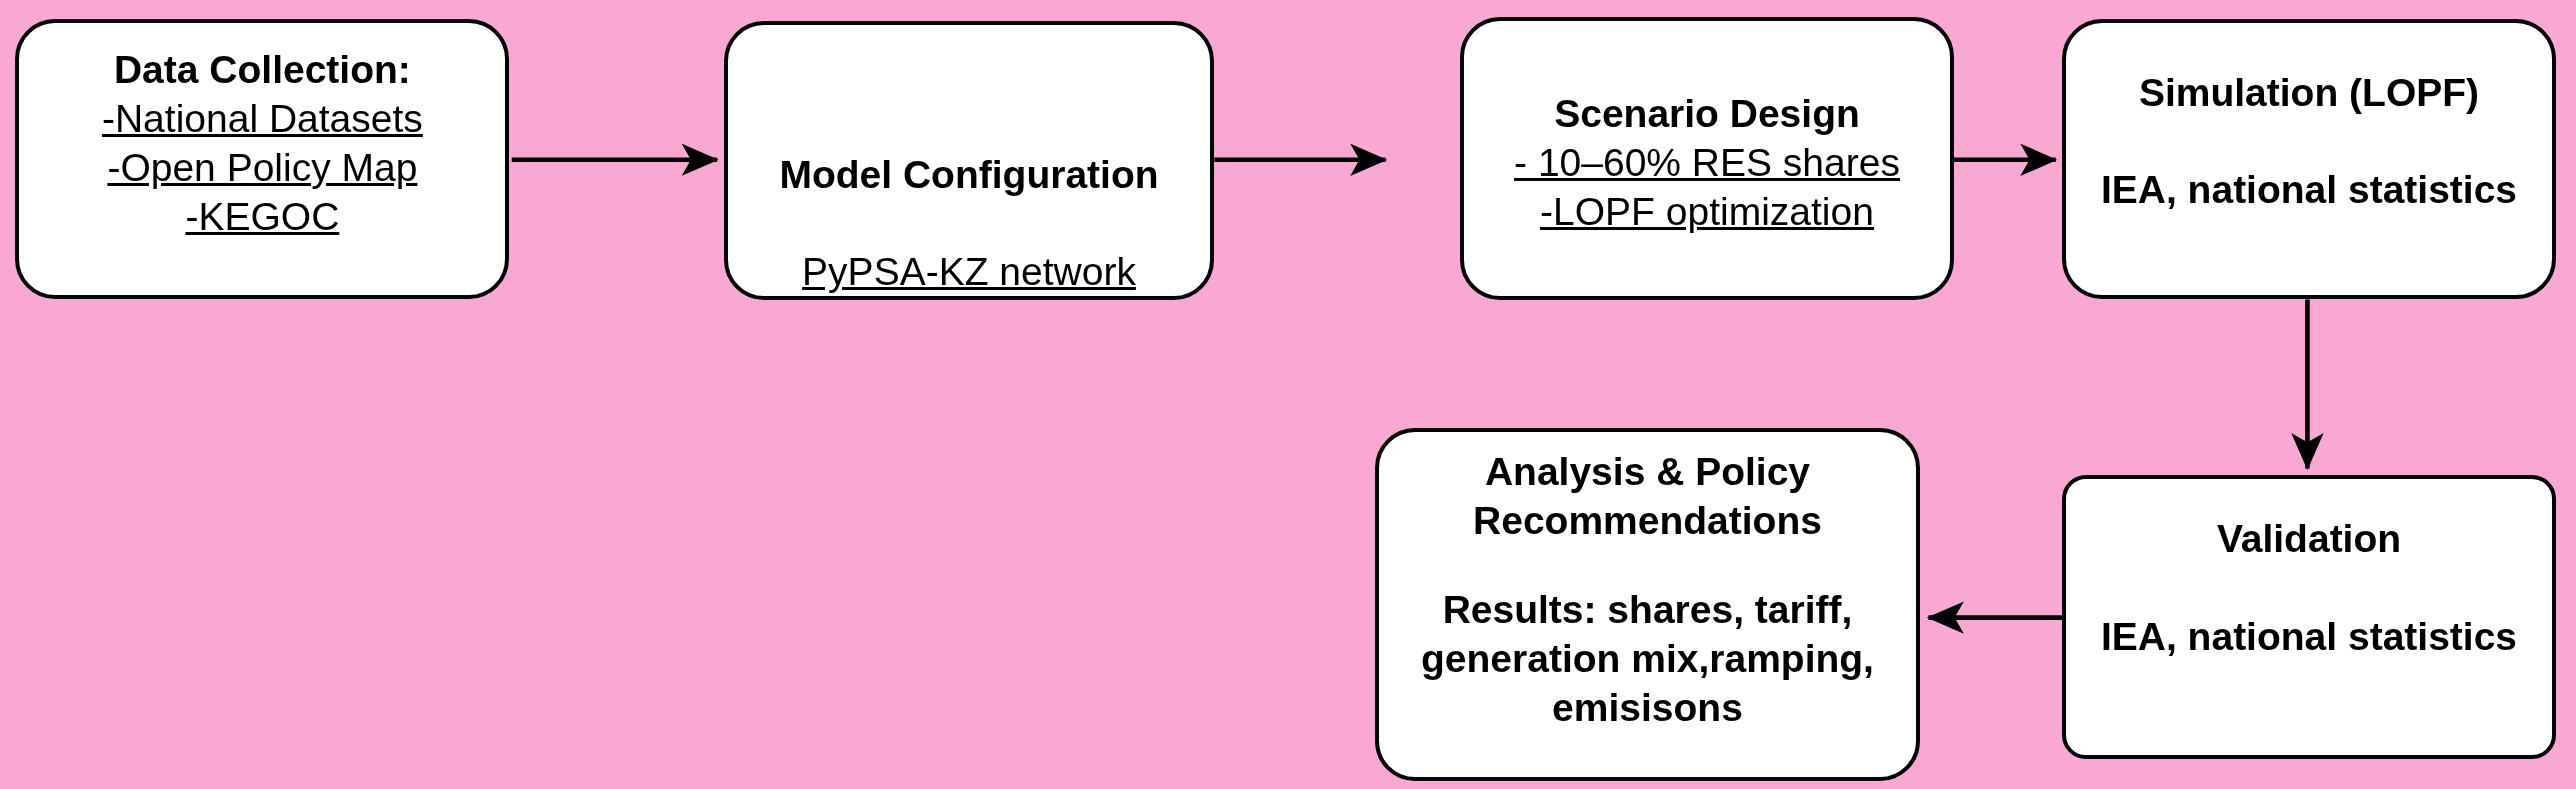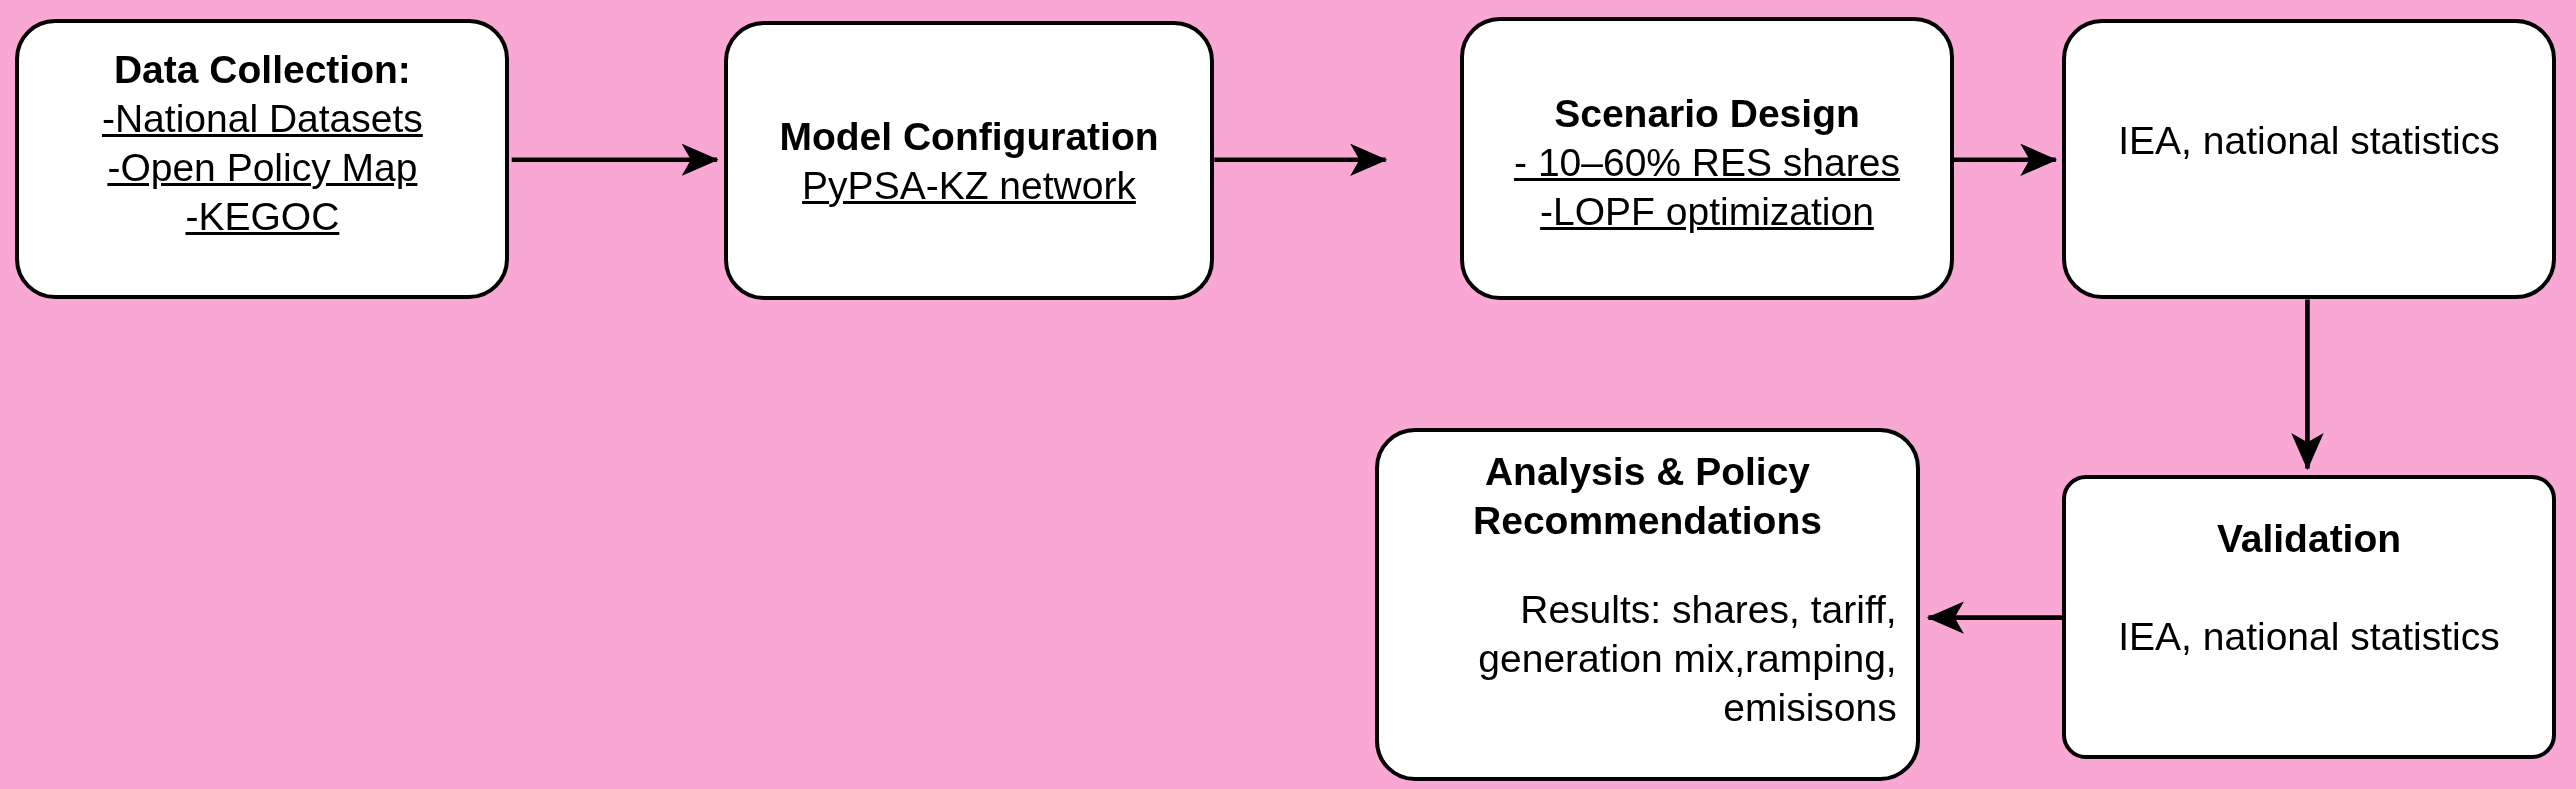--- a/index.html
+++ b/index.html
@@ -43,28 +43,27 @@
     font-size: 39px;
     line-height: 49px;
     white-space: pre-line;
   }
   .node-line {
     font-weight: normal;
     white-space: pre-line;
     text-decoration: underline;
   }
   .node-body {
-    font-weight: normal;
+    font-weight: bold;
     white-space: pre-line;
-    text-align: right;
   }
 
   
   .node--data-collection   { left: 15.4px;   top: 19.3px;  width: 494px; height: 280px; padding-top: 21.6px; }
-  .node--model-config      { left: 724px;  top: 21px;  width: 490px; height: 279px; justify-content: center; }
+  .node--model-config      { left: 724px;  top: 21px;  width: 490px; height: 279px; justify-content: flex-end; gap: 48px; }
   .node--scenario-design   { left: 1460px; top: 17px;  width: 494px; height: 283px; justify-content: center; padding-top: 7.7px; }
   .node--simulation        { left: 2062px; top: 19.3px;  width: 494px; height: 280px; padding-top: 45px; }
   .node--simulation  .node-body { margin-top: 48px; }
   .node--validation        { left: 2062px; top: 475px; width: 494px; height: 284px; padding-top: 35px; border-radius: 24px; }
   .node--validation  .node-body { margin-top: 49px; }
   .node--analysis          { left: 1375px; top: 412px; width: 545px; height: 353px; padding-top: 15.4px; padding-left: 19.3px; padding-right: 19.3px; margin-top: 16px; }
   .node--analysis    .node-body { margin-top: 40px; }
 </style>
 </head>
 <body>
@@ -96,20 +95,21 @@
     <div class="node-line">PyPSA-KZ network</div>
   </div>
 
   <div class="node node--scenario-design">
     <div class="node-title">Scenario Design</div>
     <div class="node-line">- 10–60% RES shares</div>
     <div class="node-line">-LOPF optimization</div>
   </div>
 
   <div class="node node--simulation">
+    <div class="node-title">Simulation (LOPF)</div>
     <div class="node-body">IEA, national statistics</div>
   </div>
 
   <div class="node node--validation">
     <div class="node-title">Validation</div>
     <div class="node-body">IEA, national statistics</div>
   </div>
 
   <div class="node node--analysis">
     <div class="node-title">Analysis &amp; Policy Recommendations</div>

